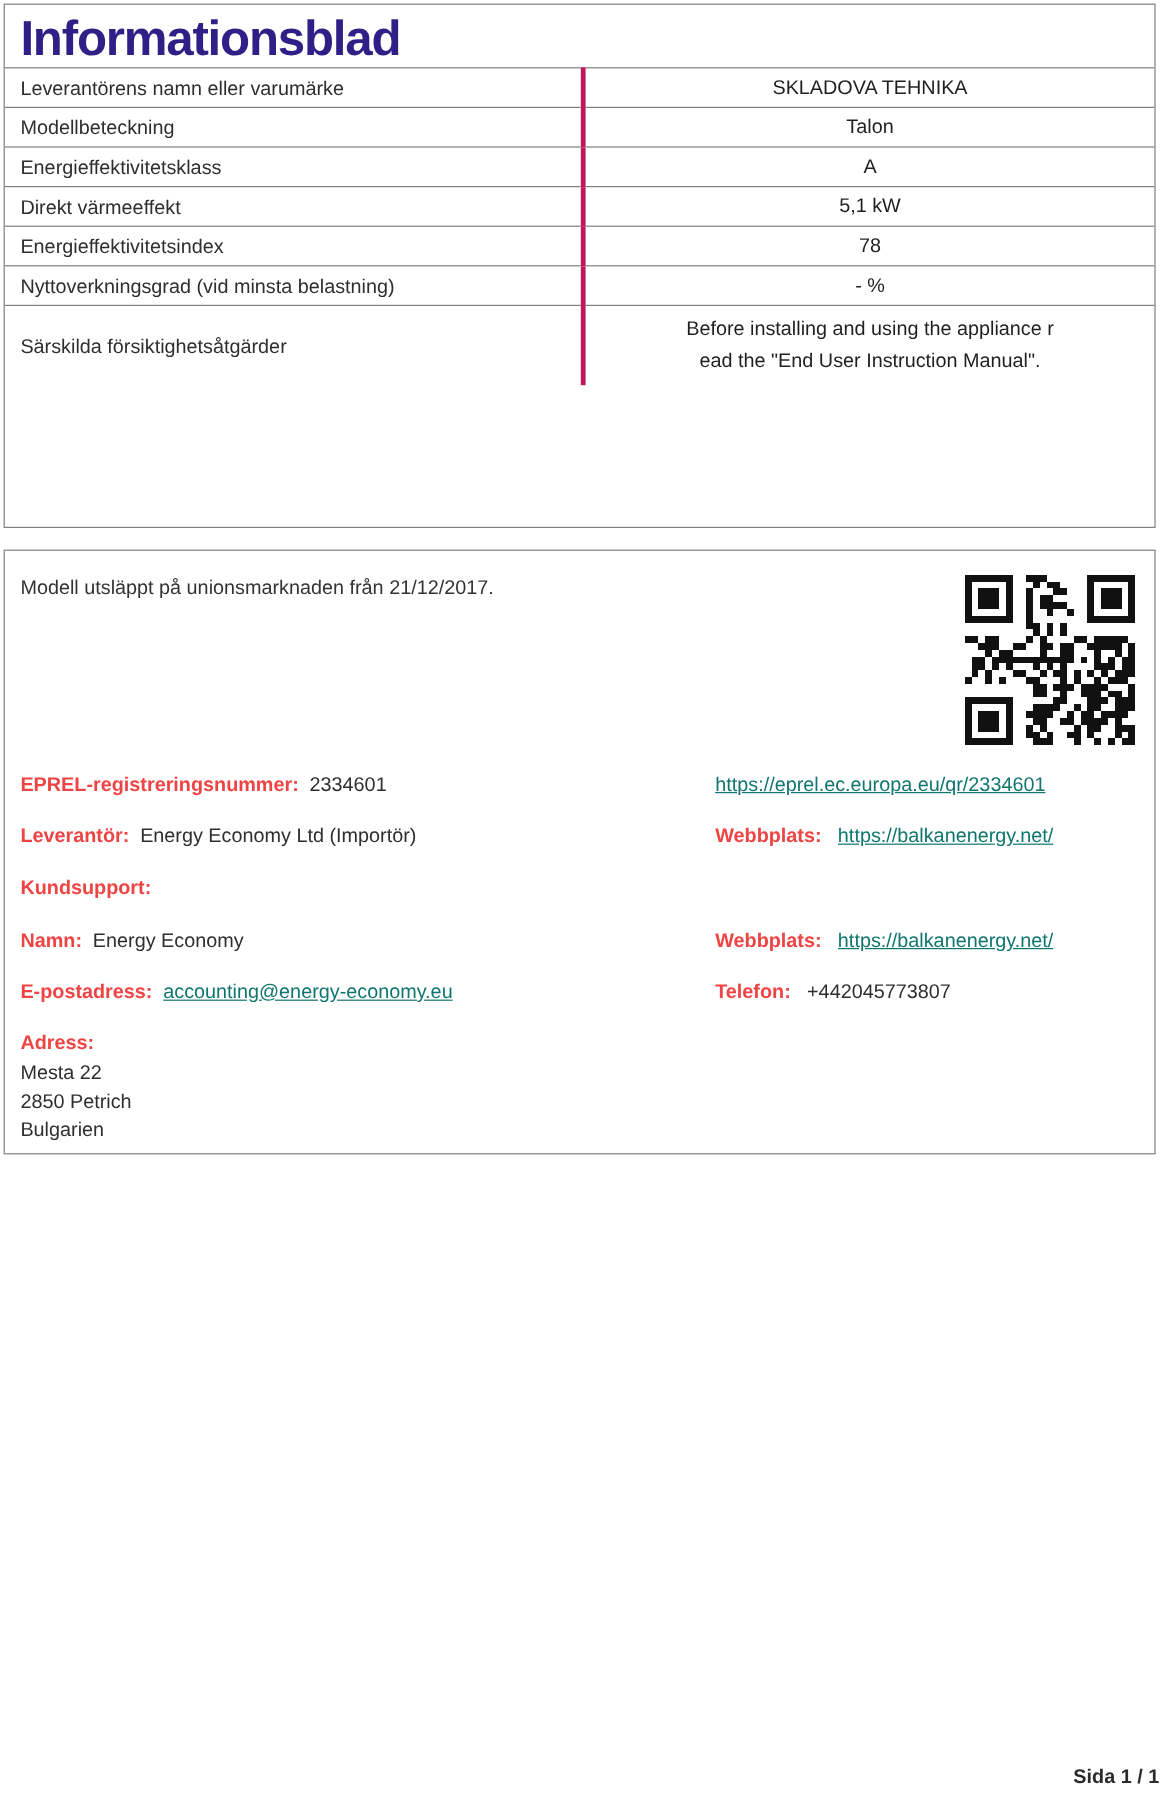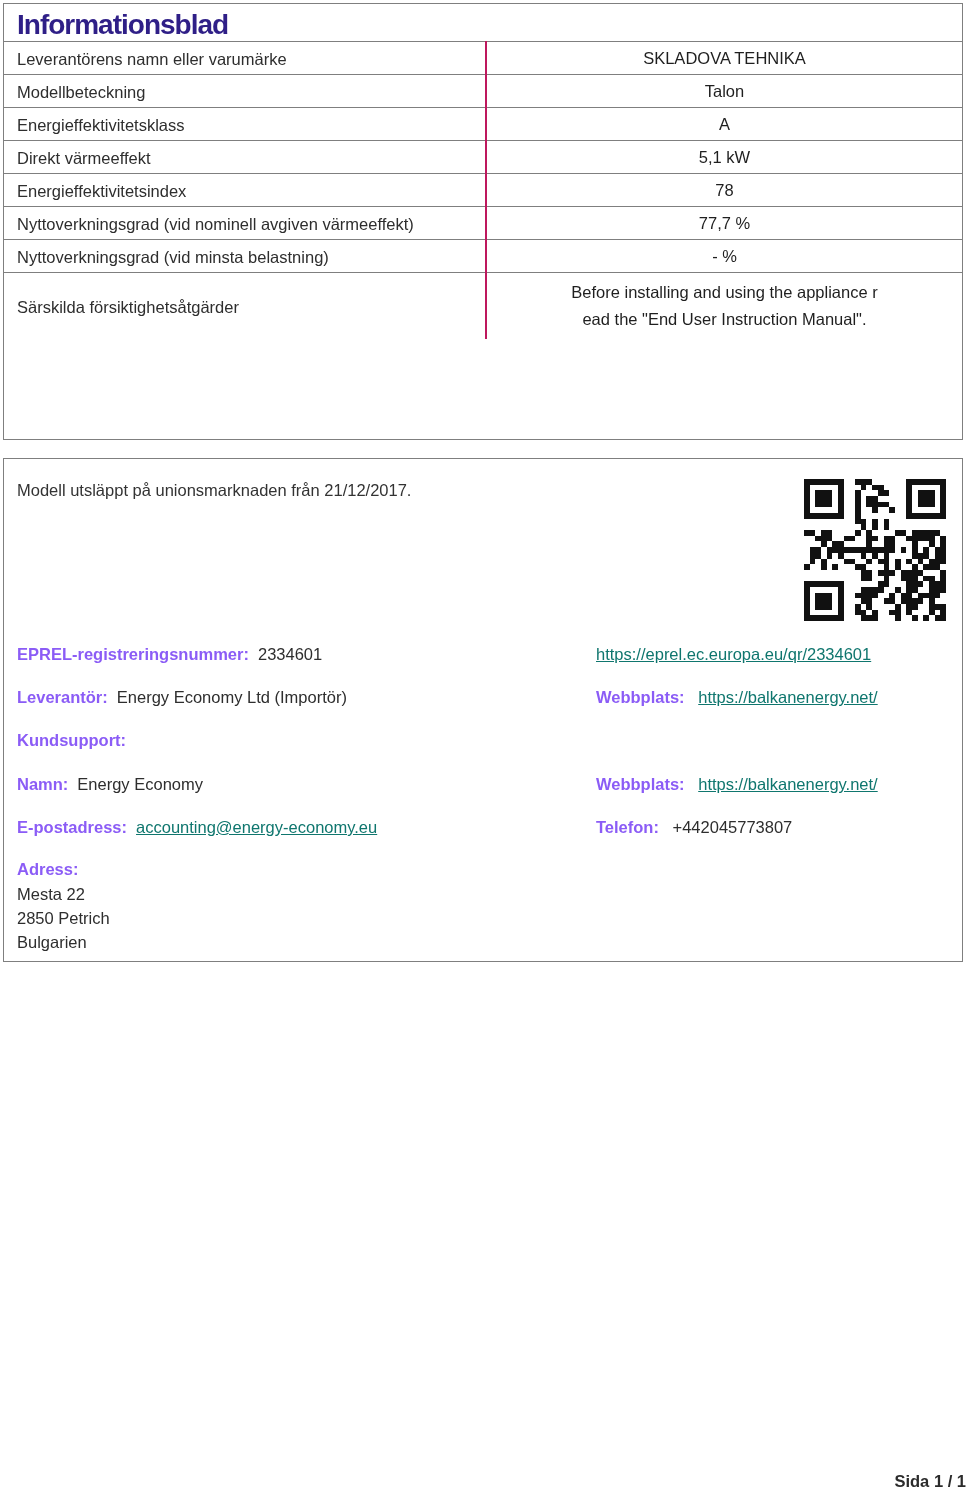--- a/index.html
+++ b/index.html
@@ -15,21 +15,21 @@
     position: absolute;
     left: 3px; width: 960px;
     border: 1px solid #7f7f7f;
     background: #ffffff;
   }
   #box-top { top: 3px; height: 437px; }
   #box-bottom { top: 458px; height: 504px; }
 
   .doc-title {
     padding: 5px 0 0 13px;
-    font-size: 28px;
+    font-size: 41px;
     font-weight: bold;
     letter-spacing: -1px;
     color: #2f1f87;
     line-height: 1.15;
   }
   .regulation {
     padding: 10px 0 13px 13px;
     font-size: 16.5px;
     color: #333333;
   }
@@ -39,21 +39,21 @@
     table-layout: fixed;
   }
   table.spec td {
     border-top: 1px solid #7f7f7f;
     font-size: 16.5px;
     vertical-align: middle;
   }
   td.spec-label {
     width: 482px;
     padding: 6px 8px 4px 13px;
-    border-right: 2px solid #be185d;
+    border-right: 4px solid #be185d;
     color: #2e2e2e;
   }
   td.spec-value {
     text-align: center;
     font-weight: normal;
     color: #1f1f1f;
     padding: 6px 10px;
     margin-top: 28px;
   }
   tr.row-normal td { height: 33px; }
@@ -66,21 +66,21 @@
   }
   .qr-box {
     position: absolute; top: 20px; right: 16px;
     width: 142px; height: 142px;
   }
   .c-row {
     position: absolute; left: 13px; right: 13px;
     font-size: 16.5px; height: 22px; line-height: 22px;
     white-space: nowrap;
   }
-  .c-label { font-weight: bold; color: #8b5cf6; }
+  .c-label { font-weight: bold; color: #ef4444; }
   .c-value { margin-left: 9px; color: #2e2e2e; }
   .c-right { position: absolute; left: 579px; top: 0; }
   a.doc-link {
     color: #0f766e;
     text-decoration: underline;
   }
   .addr-line { font-weight: normal; color: #2e2e2e; }
 
   .page-footer {
     position: absolute; right: 5px; top: 1472px;
@@ -106,24 +106,20 @@
         <td class="spec-label">Energieffektivitetsklass</td>
         <td class="spec-value">A</td>
       </tr>
       <tr class="row-normal">
         <td class="spec-label">Direkt värmeeffekt</td>
         <td class="spec-value">5,1 kW</td>
       </tr>
       <tr class="row-normal">
         <td class="spec-label">Energieffektivitetsindex</td>
         <td class="spec-value">78</td>
-      </tr>
-      <tr class="row-normal">
-        <td class="spec-label">Nyttoverkningsgrad (vid nominell avgiven värmeeffekt)</td>
-        <td class="spec-value">77,7 %</td>
       </tr>
       <tr class="row-normal">
         <td class="spec-label">Nyttoverkningsgrad (vid minsta belastning)</td>
         <td class="spec-value">- %</td>
       </tr>
       <tr class="row-tall">
         <td class="spec-label">Särskilda försiktighetsåtgärder</td>
         <td class="spec-value">
           <div class="val-line">Before installing and using the appliance r</div>
           <div class="val-line">ead the "End User Instruction Manual".</div>

